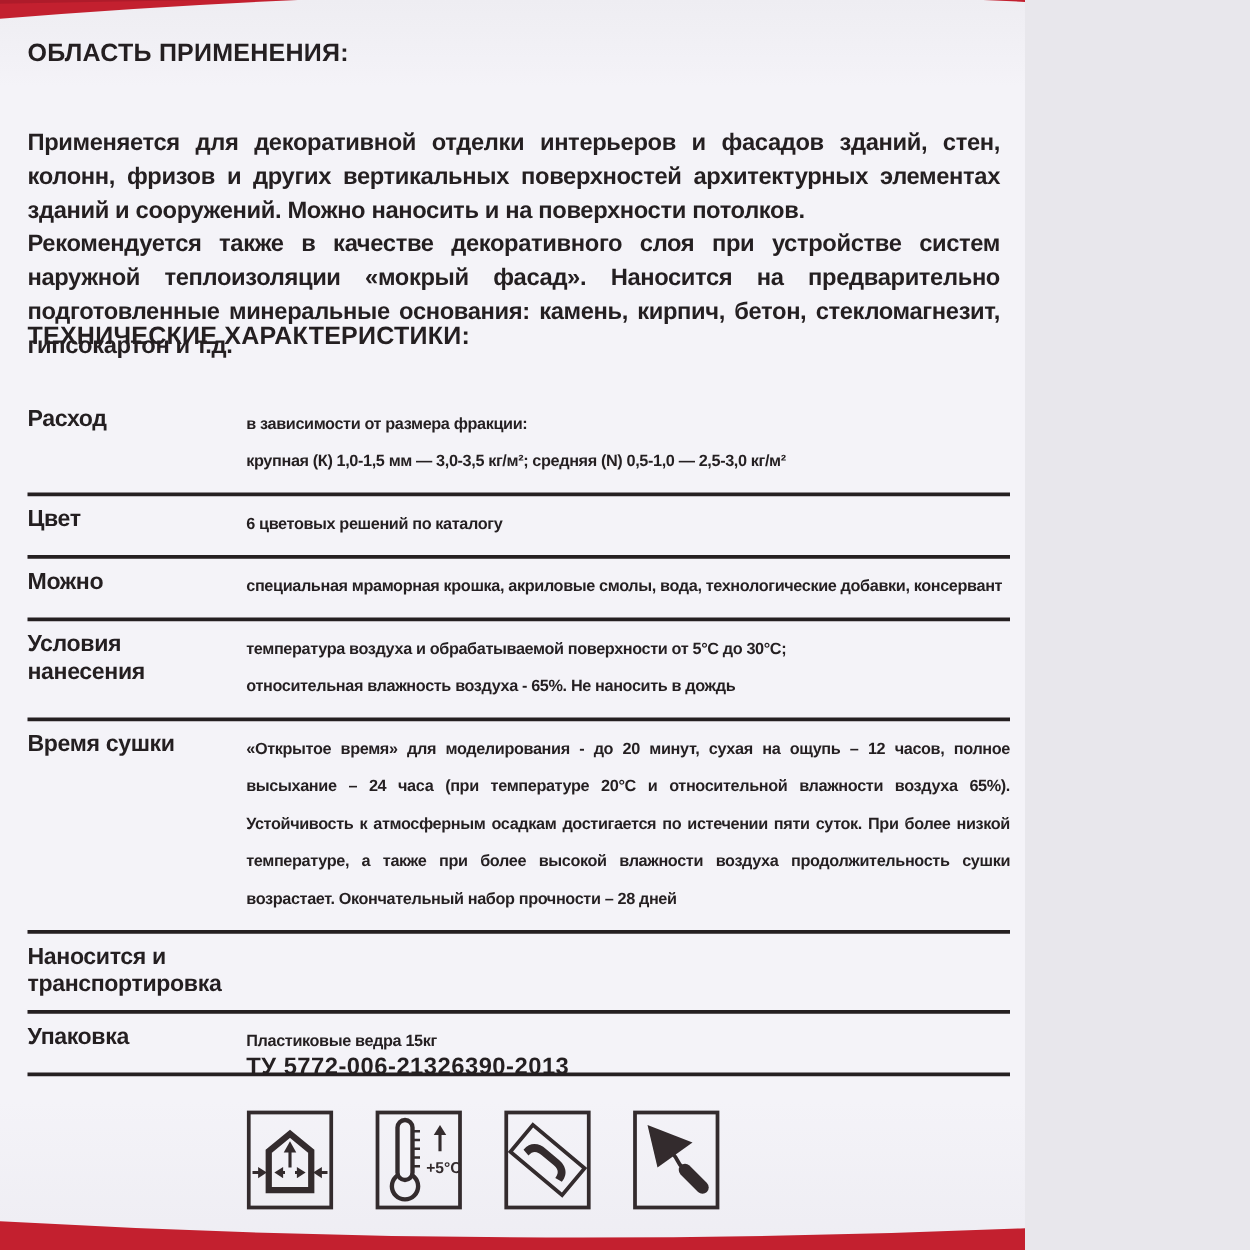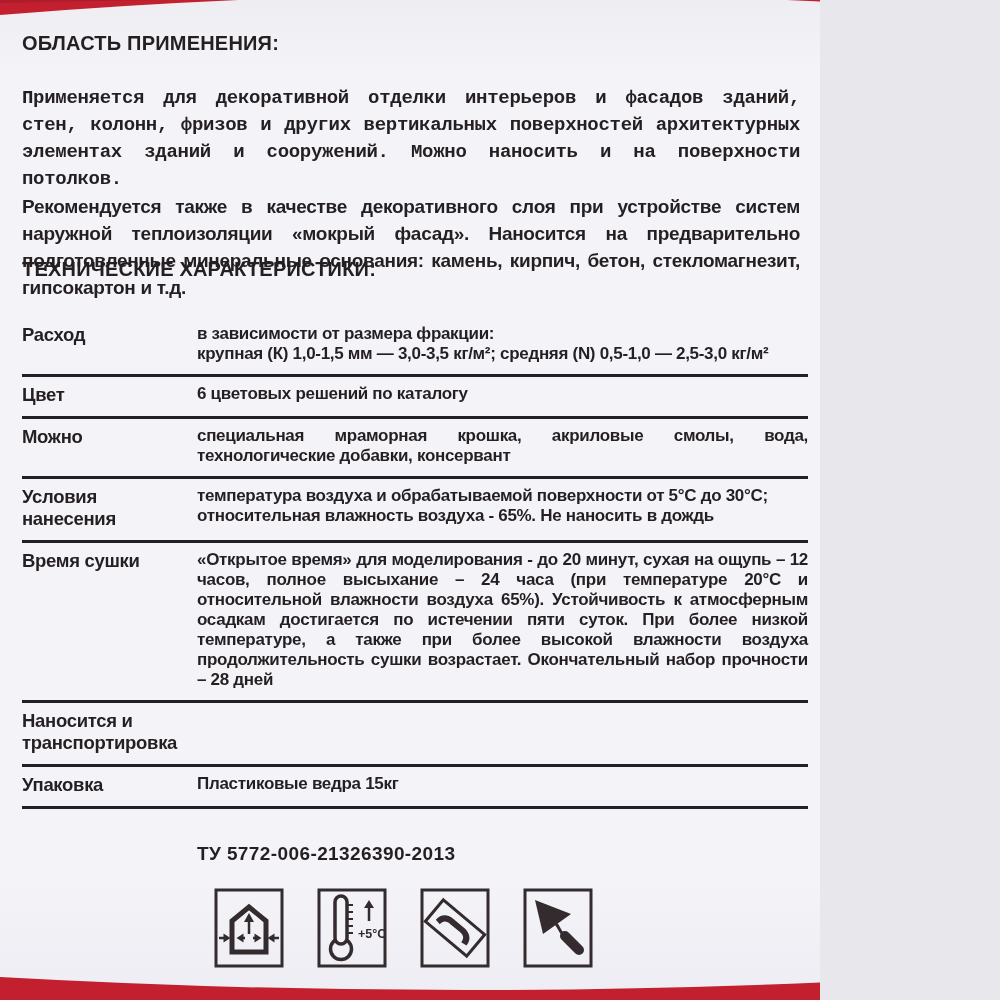--- a/index.html
+++ b/index.html
@@ -7,29 +7,29 @@
     position:relative;width:820px;height:1000px;overflow:hidden;
     background:linear-gradient(180deg,#eeedf2 0%,#f4f3f8 7%,#f4f3f8 88%,#eeedf3 100%);
     font-family:"Liberation Sans",sans-serif;color:#241f21;
   }
   .band{position:absolute;left:0;width:1000px;display:block;}
   .band-top{top:0;height:40px;}
   .band-bottom{bottom:0;height:36px;}
   .app{position:absolute;left:22px;right:20px;top:32px;}
   .app h1{margin:0;font-size:20px;font-weight:700;letter-spacing:0.2px;}
   .app p{margin:0;font-size:19px;font-weight:700;line-height:27px;text-align:justify;letter-spacing:-0.3px;}
-  .app p.first{margin-top:30px;font-family:Liberation Mono, monospace;}
+  .app p.first{margin-top:46px;}
   .specs{position:absolute;left:22px;right:12px;top:258px;}
   .specs h2{margin:0;font-size:20px;font-weight:700;letter-spacing:0.2px;}
   .spec-table{margin-top:36px;}
   .spec-row{display:flex;border-bottom:3px solid #241f21;padding:7px 0 10px;}
   .spec-label{width:160px;margin-right:15px;flex-shrink:0;font-size:18.5px;font-weight:700;line-height:22px;letter-spacing:-0.3px;}
-  .spec-value{flex:1;font-size:17px;font-weight:700;line-height:20px;text-align:justify;white-space:pre-line;letter-spacing:-0.3px;}
+  .spec-value{flex:1;font-size:13px;font-weight:700;line-height:30px;text-align:justify;white-space:pre-line;letter-spacing:-0.3px;}
   .tu{position:absolute;left:197px;top:843px;font-size:19px;font-weight:700;letter-spacing:0.4px;}
-  .icons{position:absolute;left:214px;top:888px;display:flex;gap:33px;}
+  .icons{position:absolute;left:197px;top:888px;display:flex;gap:33px;}
   .icons svg{display:block;}
 </style>
 </head>
 <body>
 
 <div class="page">
 
   <svg class="band band-top" viewBox="0 0 1000 40" preserveAspectRatio="none" aria-hidden="true">
     <path d="M0,0 H1000 V13 Q500,-26 0,15 Z" fill="#c3202f"></path>
     <path d="M0,0 H1000 V3 Q500,-8 0,3 Z" opacity="0.55" fill="#9d1826"></path>

